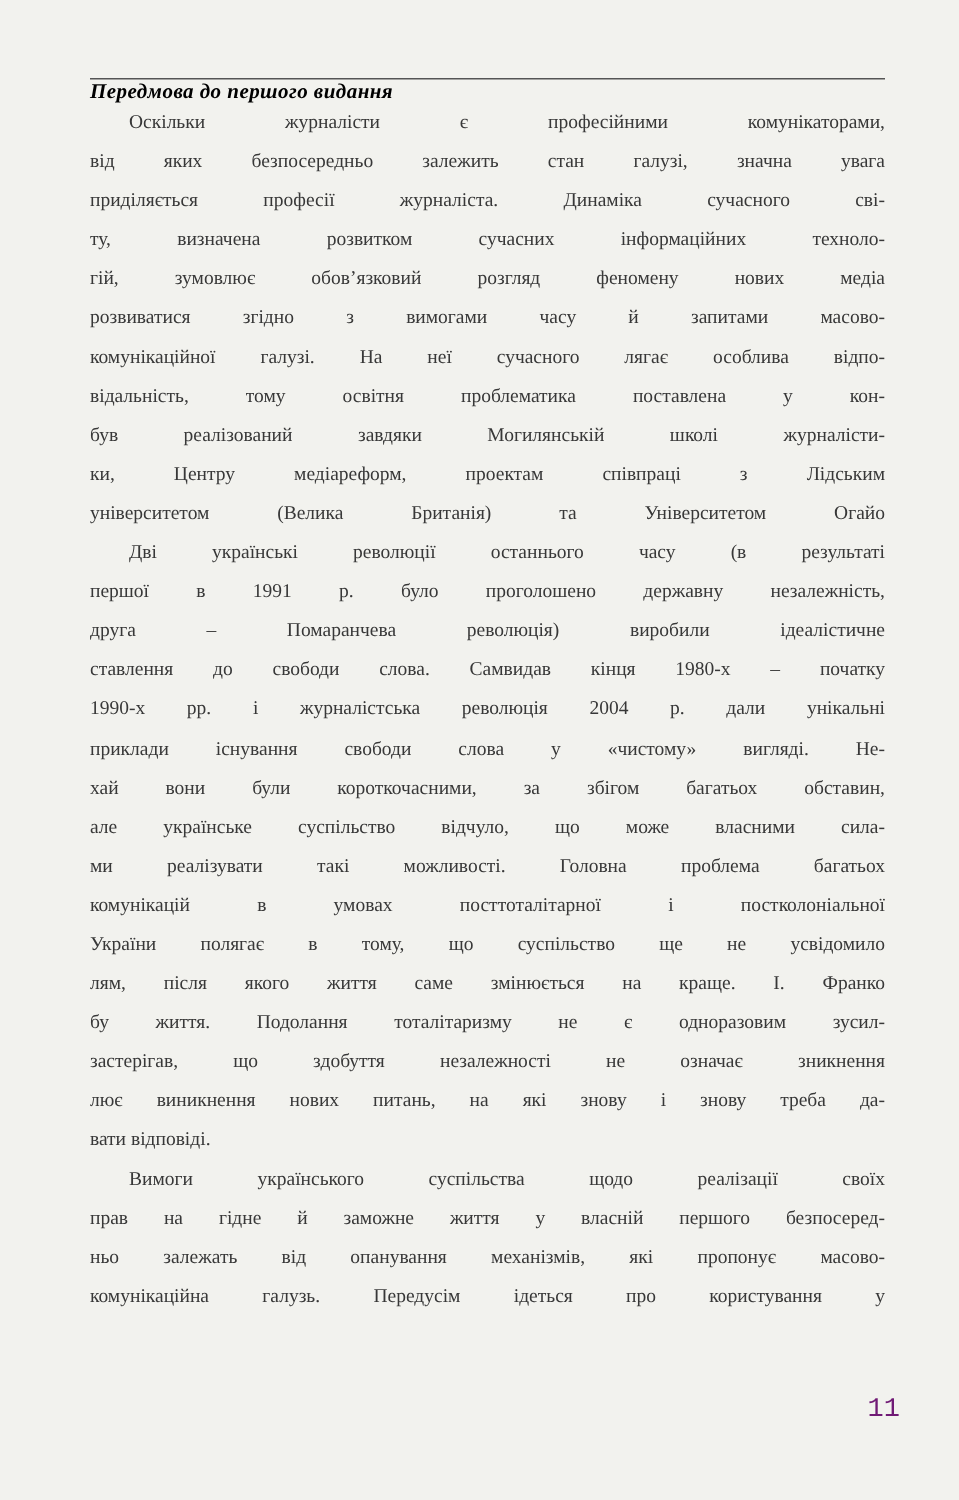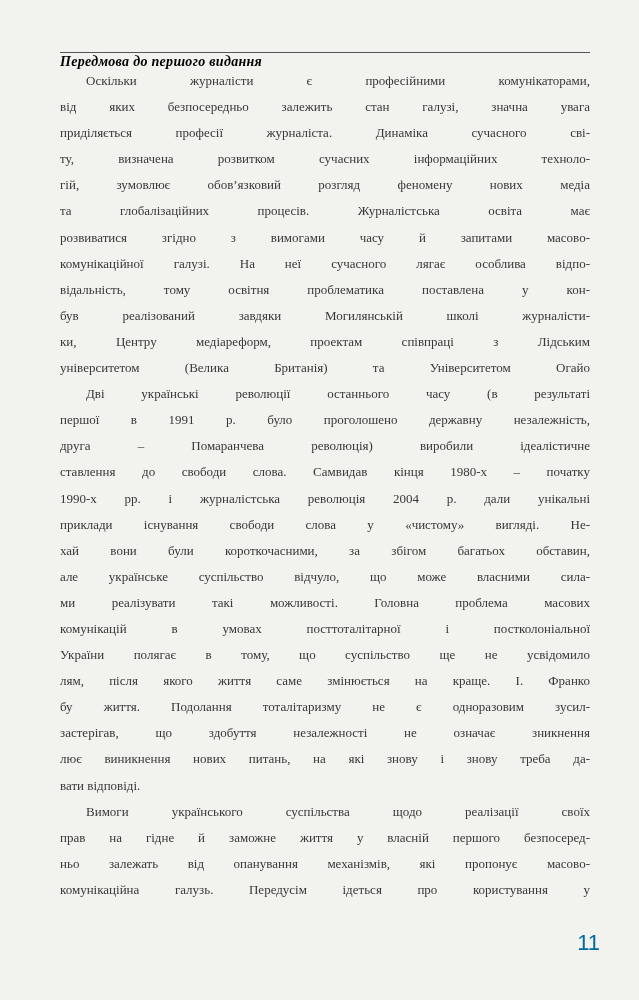--- a/index.html
+++ b/index.html
@@ -33,55 +33,54 @@
     font-size: 13px;
     white-space: nowrap;
     text-align: justify;
     text-align-last: justify;
   }
   .line.indent { padding-left: 26px; }
   .line.last { text-align-last: left; }
   .page-number {
     position: absolute; left: 560px; top: 930px; width: 40px;
     text-align: right;
-    font-family: Liberation Sans, sans-serif;
-    font-size: 22px; color: #0369a1;
+    font-family: Liberation Mono, monospace;
+    font-size: 18px; color: #701a75;
   }
 </style>
 </head>
 <body>
 
 <div class="running-head">Передмова до першого видання</div>
 <div class="head-rule"></div>
 
 <div class="body-text">
   <div>
     <span class="line indent">Оскільки журналісти є професійними комунікаторами,</span>
     <span class="line">від яких безпосередньо залежить стан галузі, значна увага</span>
     <span class="line">приділяється професії журналіста. Динаміка сучасного сві-</span>
     <span class="line">ту, визначена розвитком сучасних інформаційних техноло-</span>
     <span class="line">гій, зумовлює обов’язковий розгляд феномену нових медіа</span>
-    <span class="line">та глобалізаційних процесів. Журналістська освіта має</span>
     <span class="line">розвиватися згідно з вимогами часу й запитами масово-</span>
     <span class="line">комунікаційної галузі. На неї сучасного лягає особлива відпо-</span>
     <span class="line">відальність, тому освітня проблематика поставлена у кон-</span>
     <span class="line">був реалізований завдяки Могилянській школі журналісти-</span>
     <span class="line">ки, Центру медіареформ, проектам співпраці з Лідським</span>
     <span class="line">університетом (Велика Британія) та Університетом Огайо</span>
   </div>
   <div>
     <span class="line indent">Дві українські революції останнього часу (в результаті</span>
     <span class="line">першої в 1991 р. було проголошено державну незалежність,</span>
     <span class="line">друга – Помаранчева революція) виробили ідеалістичне</span>
     <span class="line">ставлення до свободи слова. Самвидав кінця 1980-х – початку</span>
     <span class="line">1990-х рр. і журналістська революція 2004 р. дали унікальні</span>
     <span class="line">приклади існування свободи слова у «чистому» вигляді. Не-</span>
     <span class="line">хай вони були короткочасними, за збігом багатьох обставин,</span>
     <span class="line">але українське суспільство відчуло, що може власними сила-</span>
-    <span class="line">ми реалізувати такі можливості. Головна проблема масових</span>
+    <span class="line">ми реалізувати такі можливості. Головна проблема багатьох</span>
     <span class="line">комунікацій в умовах посттоталітарної і постколоніальної</span>
     <span class="line">України полягає в тому, що суспільство ще не усвідомило</span>
     <span class="line">лям, після якого життя саме змінюється на краще. І. Франко</span>
     <span class="line">бу життя. Подолання тоталітаризму не є одноразовим зусил-</span>
     <span class="line">застерігав, що здобуття незалежності не означає зникнення</span>
     <span class="line">лює виникнення нових питань, на які знову і знову треба да-</span>
     <span class="line last">вати відповіді.</span>
   </div>
   <div>
     <span class="line indent">Вимоги українського суспільства щодо реалізації своїх</span>

